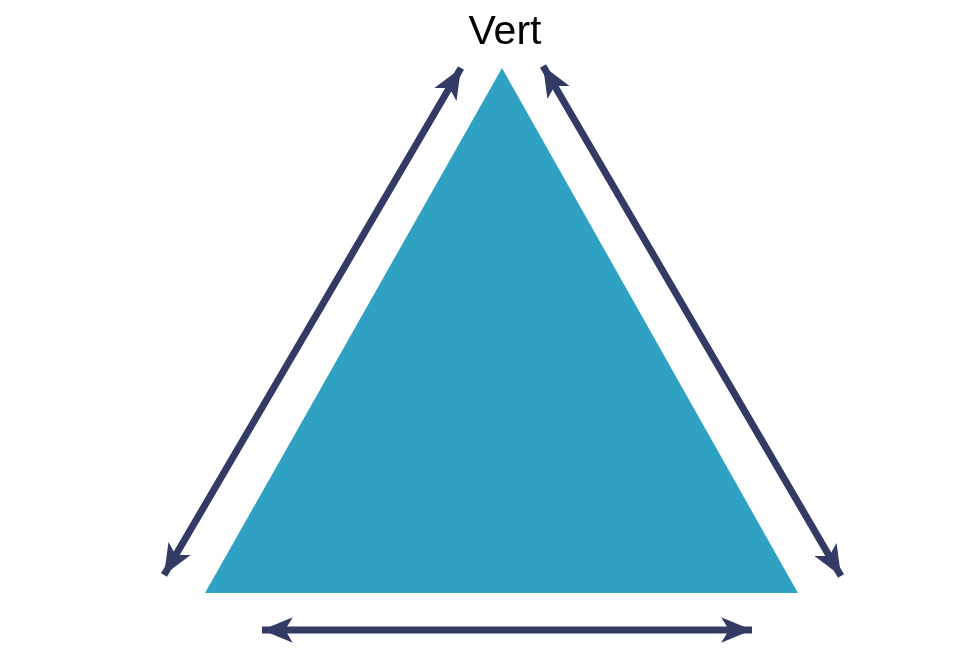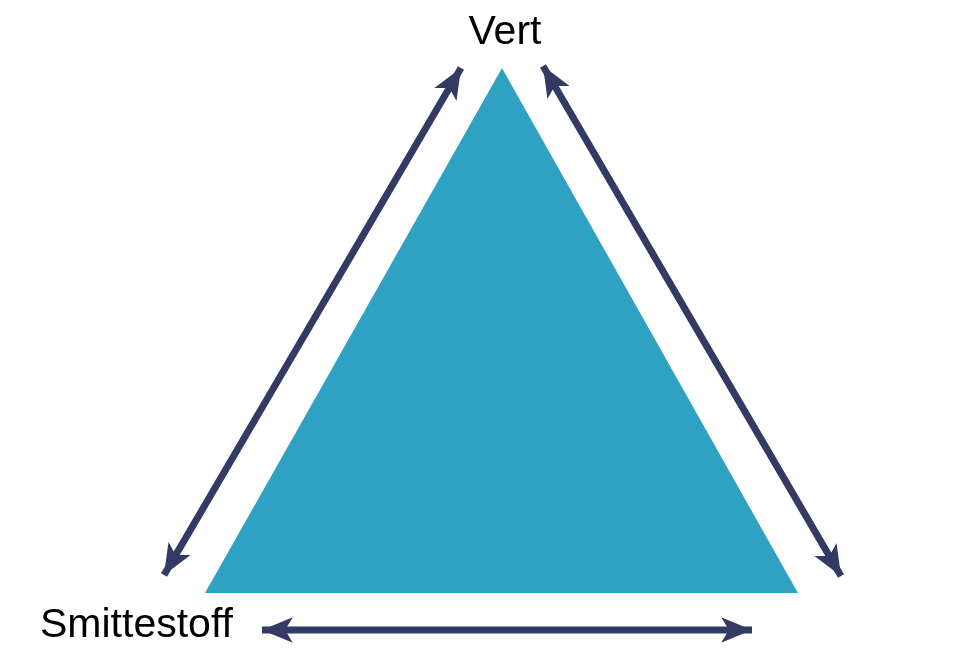--- a/index.html
+++ b/index.html
@@ -60,16 +60,15 @@
 
     <line x1="461" y1="68" x2="164" y2="575" stroke="#333A63" stroke-width="7" marker-start="url(#arrowhead)" marker-end="url(#arrowhead)"></line>
 
     <line x1="543" y1="66" x2="841" y2="576" stroke="#333A63" stroke-width="7" marker-start="url(#arrowhead)" marker-end="url(#arrowhead)"></line>
 
     <line x1="262" y1="630" x2="752" y2="630" stroke="#333A63" stroke-width="7" marker-start="url(#arrowhead)" marker-end="url(#arrowhead)"></line>
   </svg>
 
   <div class="node-label label-top">Vert</div>
 
-  <div class="node-label label-bottom-left">Smittestoff</div>
 
 
 </div>
 
 </body></html>

